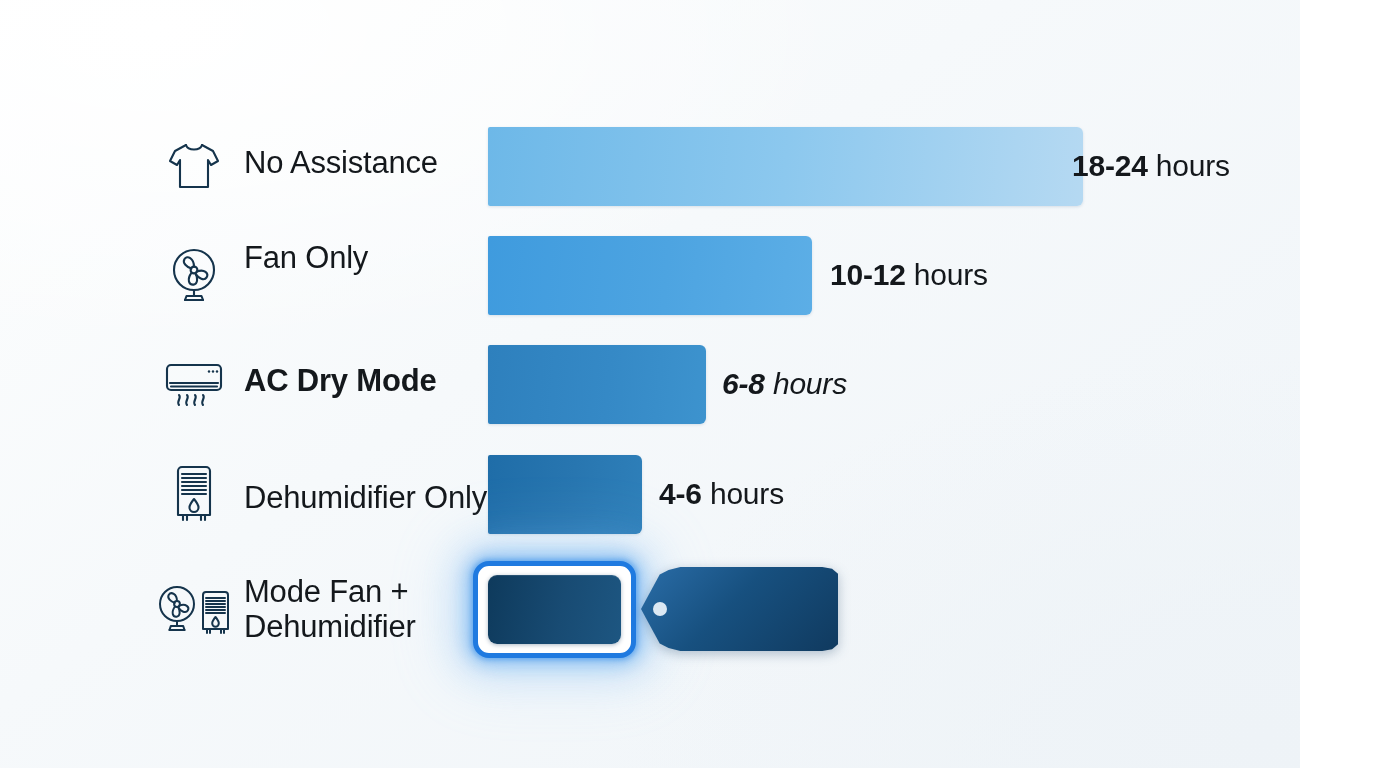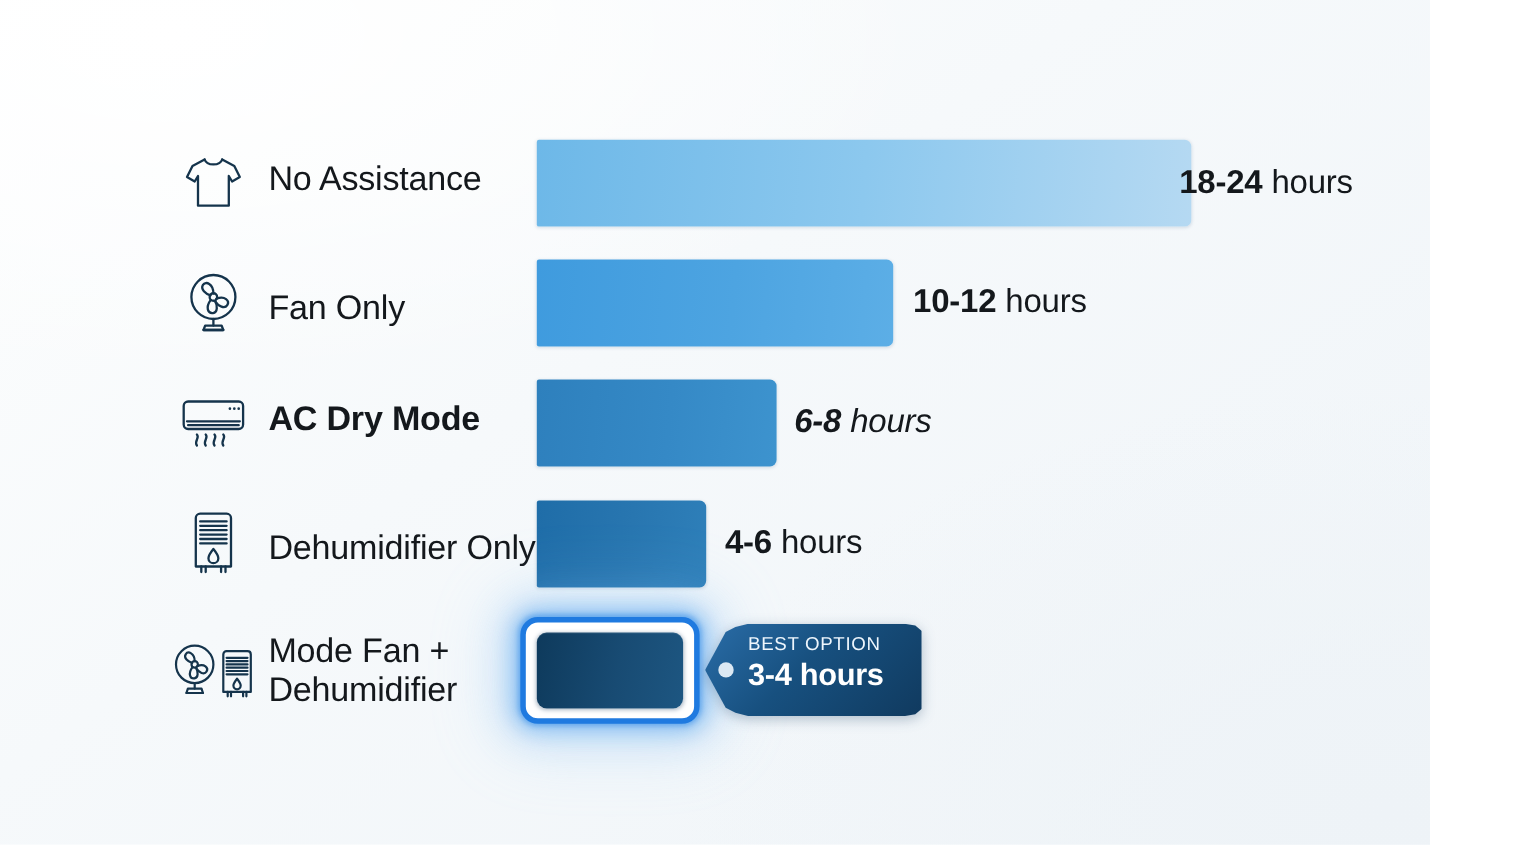--- a/index.html
+++ b/index.html
@@ -174,21 +174,21 @@
         <circle cx="30" cy="25" r="20"></circle>
         <circle cx="30" cy="25" r="3.4"></circle>
         <path d="M30 21.8 C30 13, 23 10, 20.5 14 C18 18, 23 22, 27.4 23.6"></path>
         <path d="M32.6 26.6 C40.6 23.5, 45 28.5, 42.6 32.4 C40.2 36.3, 34.4 33.2, 32 29.4"></path>
         <path d="M27.6 27.6 C22.5 34.5, 25 40.2, 29.6 39.6 C34.2 39, 33.6 32.3, 31.6 28.8"></path>
         <path d="M30 45 L30 51"></path>
         <path d="M21 55 L39 55"></path>
         <path d="M22.5 51 L37.5 51 L39 55 L21 55 Z"></path>
       </svg>
     </div>
-    <div class="row-label" style="top:263px;">Fan Only</div>
+    <div class="row-label" style="top:241px;">Fan Only</div>
     <div class="bar" id="bar-2" style="top:236px;height:79px;width:324px;background:linear-gradient(95deg,#3F9BDE 0%,#4DA4E1 55%,#5CAEE6 100%);"></div>
     <div class="value" style="left:830px;top:258px;"><b>10-12</b><span> hours</span></div>
   </div>
 
   <div class="row">
     <div class="icon-cell" style="top:350px;">
       <svg width="64" height="60" viewBox="0 0 64 60" fill="none" stroke="#15344C" stroke-width="2.1" stroke-linejoin="round" stroke-linecap="round">
         <rect x="5" y="11" width="54" height="25" rx="4"></rect>
         <path d="M8 29 L56 29"></path>
         <path d="M9 32.5 L55 32.5"></path>
@@ -239,20 +239,16 @@
     </div>
     <div class="row-label" style="top:575px;line-height:1.12;">Mode Fan +
 Dehumidifier</div>
 
     <div id="highlight-frame"></div>
     <div id="bar-5"></div>
 
     <div id="best-tag">
       <div class="tag-shape"></div>
       <div class="tag-hole"></div>
-      <div class="tag-text">
-        <div class="tag-kicker">BEST OPTION</div>
-        <div class="tag-main">3-4 hours</div>
-      </div>
     </div>
   </div>
 
 </div>
 
 </body></html>

